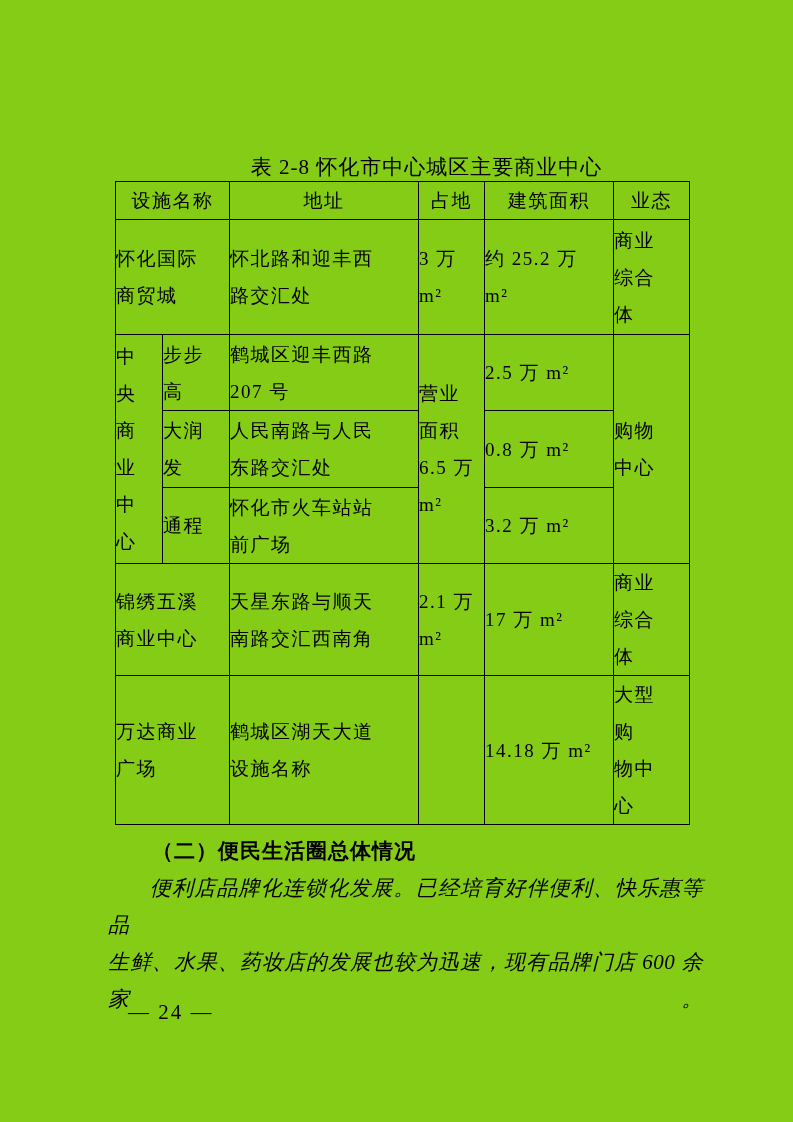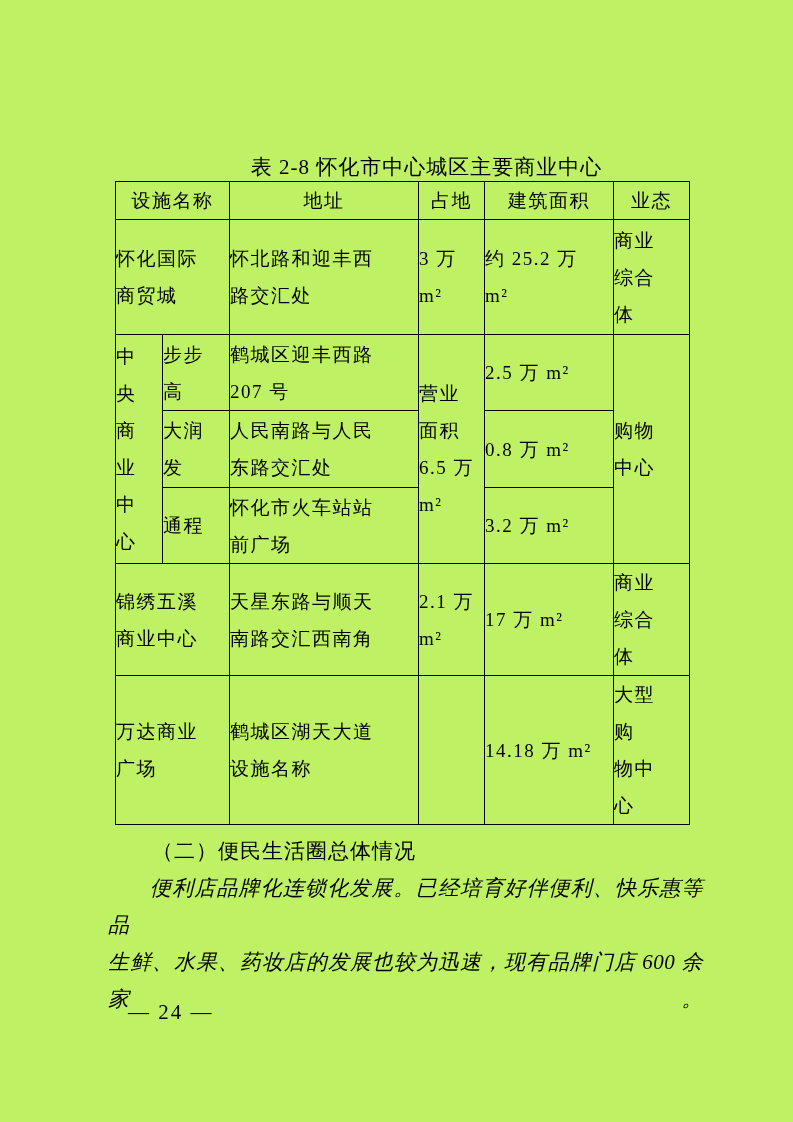--- a/index.html
+++ b/index.html
@@ -4,21 +4,21 @@
 <style>
   html, body { margin: 0; padding: 0; }
   body {
     width: 793px; height: 1122px;
     background: #ffffff;
     font-family: "Liberation Serif", "DejaVu Serif", serif;
     color: #000000;
     position: relative;
     overflow: hidden;
   }
-  .page { position: absolute; inset: 0; background: #bef264; }
+  .page { position: absolute; inset: 0; background: #84cc16; }
 
   .doc-title {
     position: absolute;
     top: 153px; left: 0; width: 793px;
     text-align: center;
     padding-left: 60px;
     box-sizing: border-box;
     font-size: 21px;
     letter-spacing: 1px;
     white-space: nowrap;
@@ -49,21 +49,21 @@
   tr.h-s3 { height: 76px; }
   tr.h-r3 { height: 110px; }
   tr.h-r4 { height: 149px; }
 
   .para-block {
     position: absolute;
     left: 108px; top: 833px; width: 595px;
     font-size: 21px;
   }
   .para-heading {
-    font-weight: normal;
+    font-weight: bold;
     text-indent: 44px;
     line-height: 37px;
     letter-spacing: 1px;
   }
   .para-line {
     line-height: 37px;
     text-align: justify;
     text-align-last: justify;
     letter-spacing: 0.5px;
     font-style: italic;

